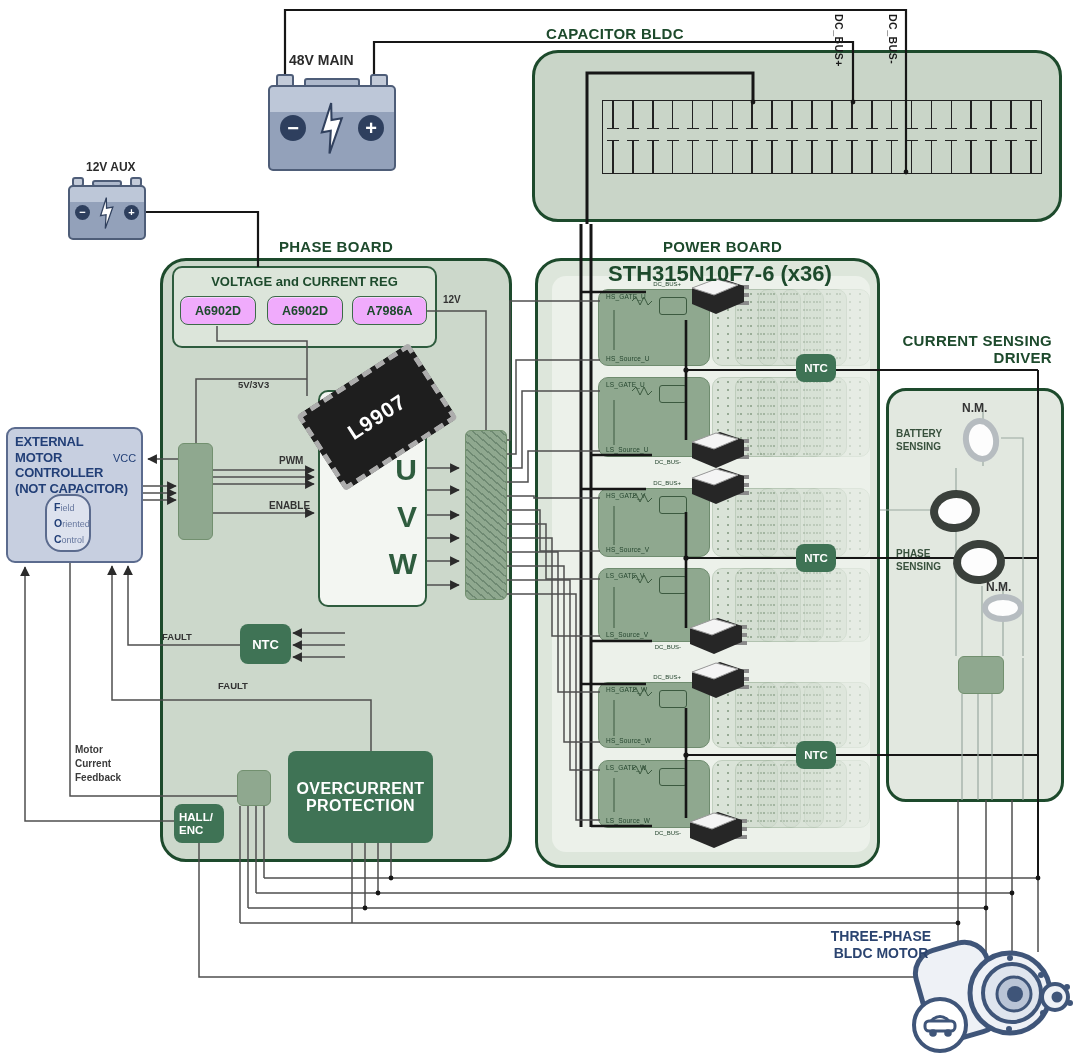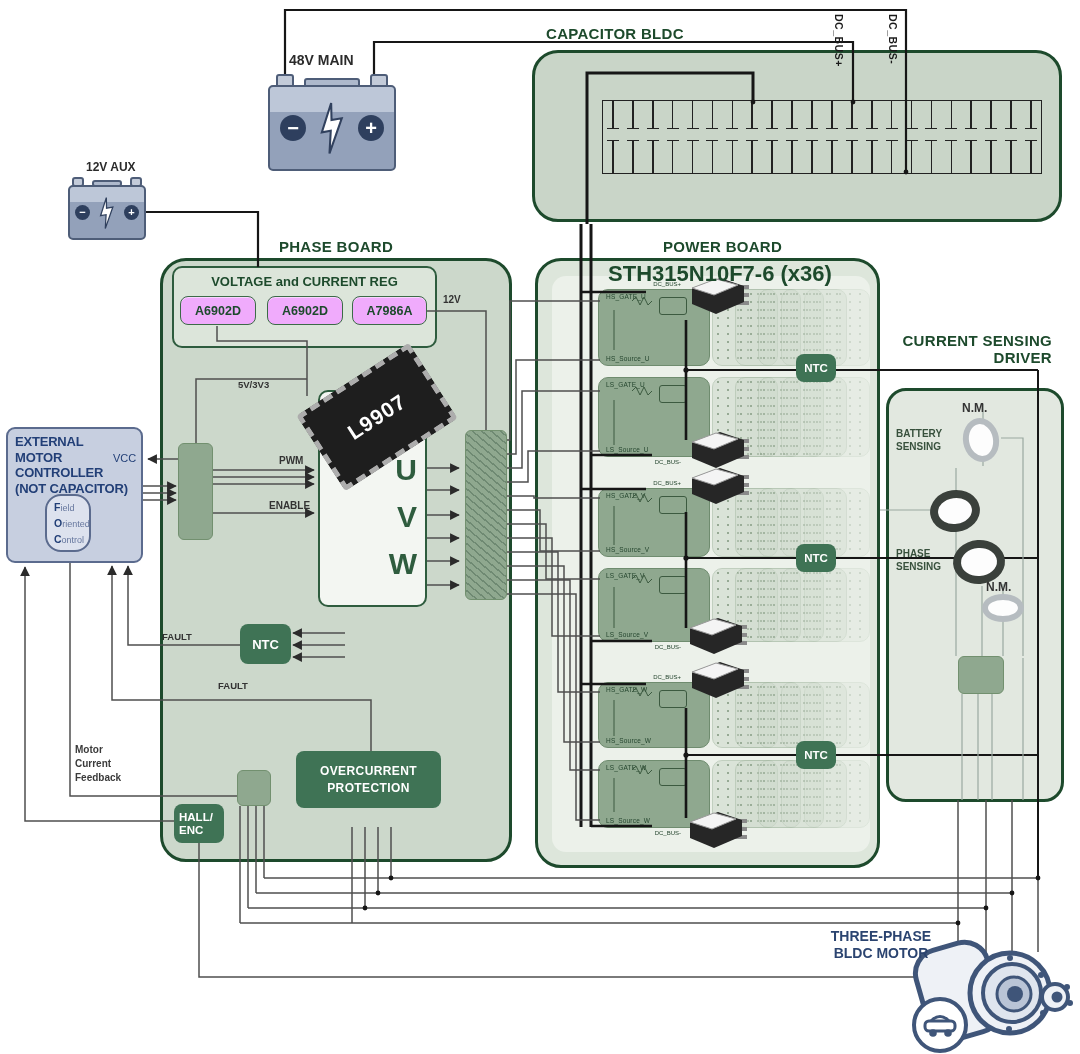--- a/index.html
+++ b/index.html
@@ -162,21 +162,21 @@
 </div>
 <div class="abs chip">
     <span>L9907</span>
   </div>
 
 <div class="conn" style="left:178px;top:443px;width:35px;height:97px"></div>
 <div class="conn tex" style="left:465px;top:430px;width:42px;height:170px"></div>
 <div class="conn" style="left:237px;top:770px;width:34px;height:36px"></div>
 
 <div class="dgreen" style="left:240px;top:624px;width:51px;height:40px;font-size:13px">NTC</div>
-<div class="dgreen" style="left:296px;top:751px;width:145px;height:57px;font-size:12px;line-height:17px;letter-spacing:.4px">
+<div class="dgreen" style="left:288px;top:751px;width:145px;height:92px;font-size:16px;line-height:17px;letter-spacing:.4px">
   <span>OVERCURRENT</span>
   <span>PROTECTION</span>
 </div>
 <div class="dgreen" style="left:174px;top:804px;width:50px;height:39px;font-size:11.5px;line-height:13px;align-items:flex-start;padding-left:5px">
   <span>HALL/</span>
   <span>ENC</span>
 </div>
 
 <div class="lbl" style="left:443px;top:294px">12V</div>
 <div class="lbl" style="left:238px;top:379px;font-size:9.5px">5V/3V3</div>

